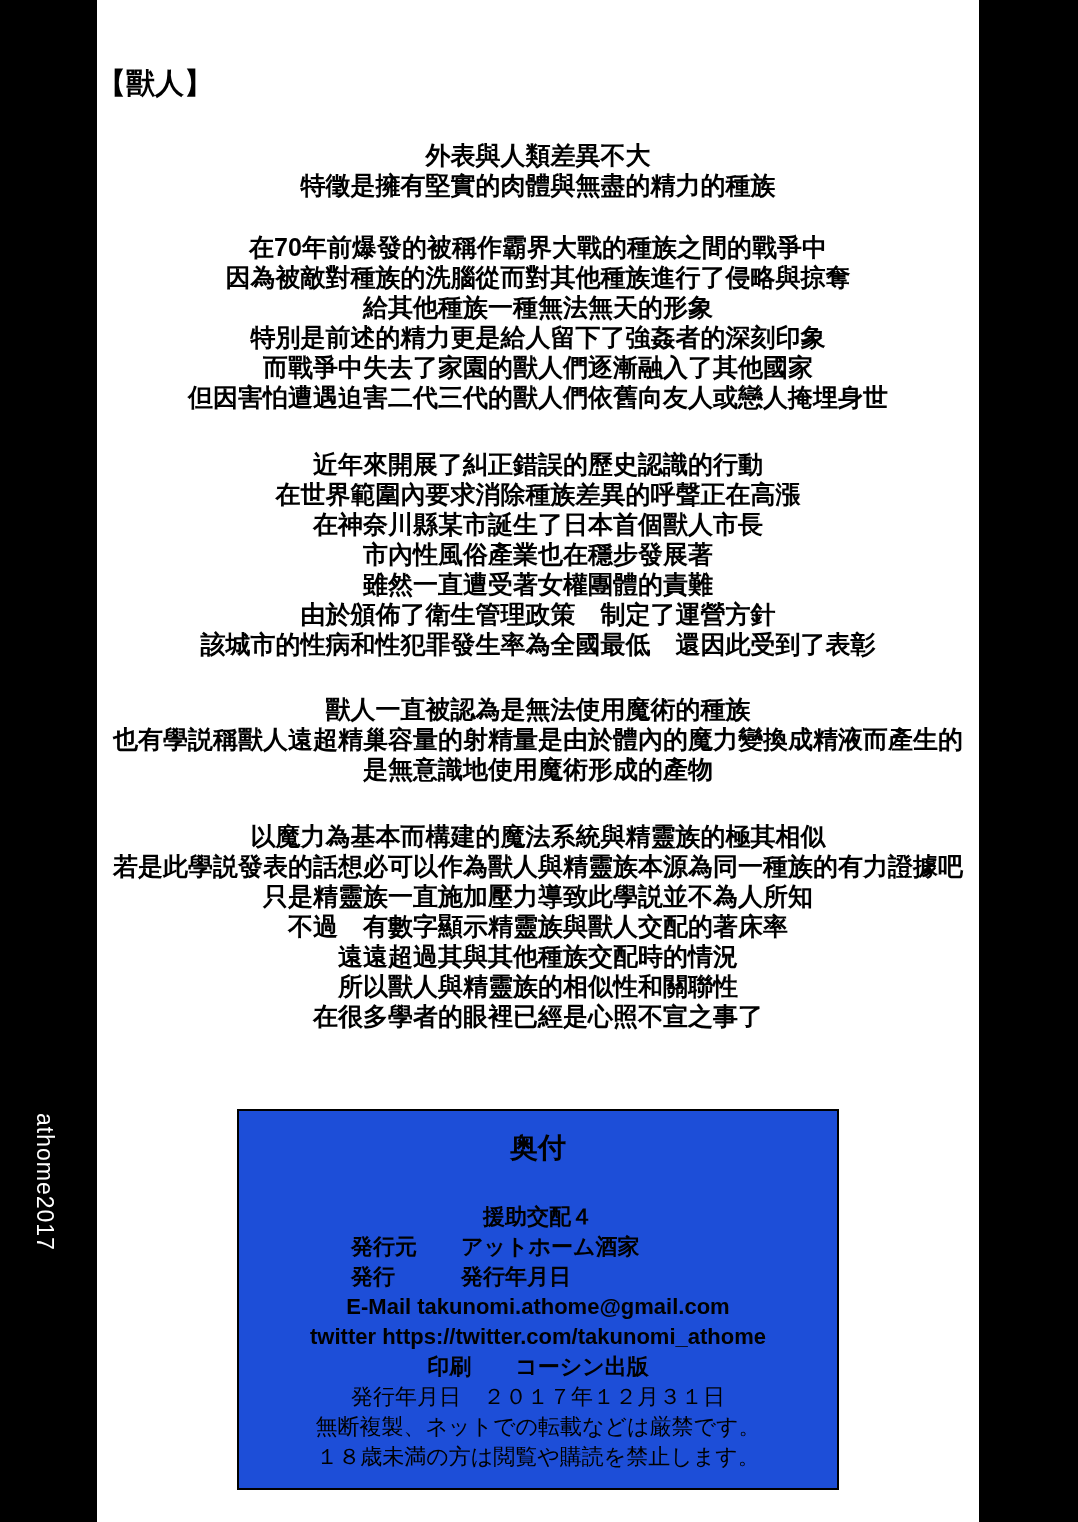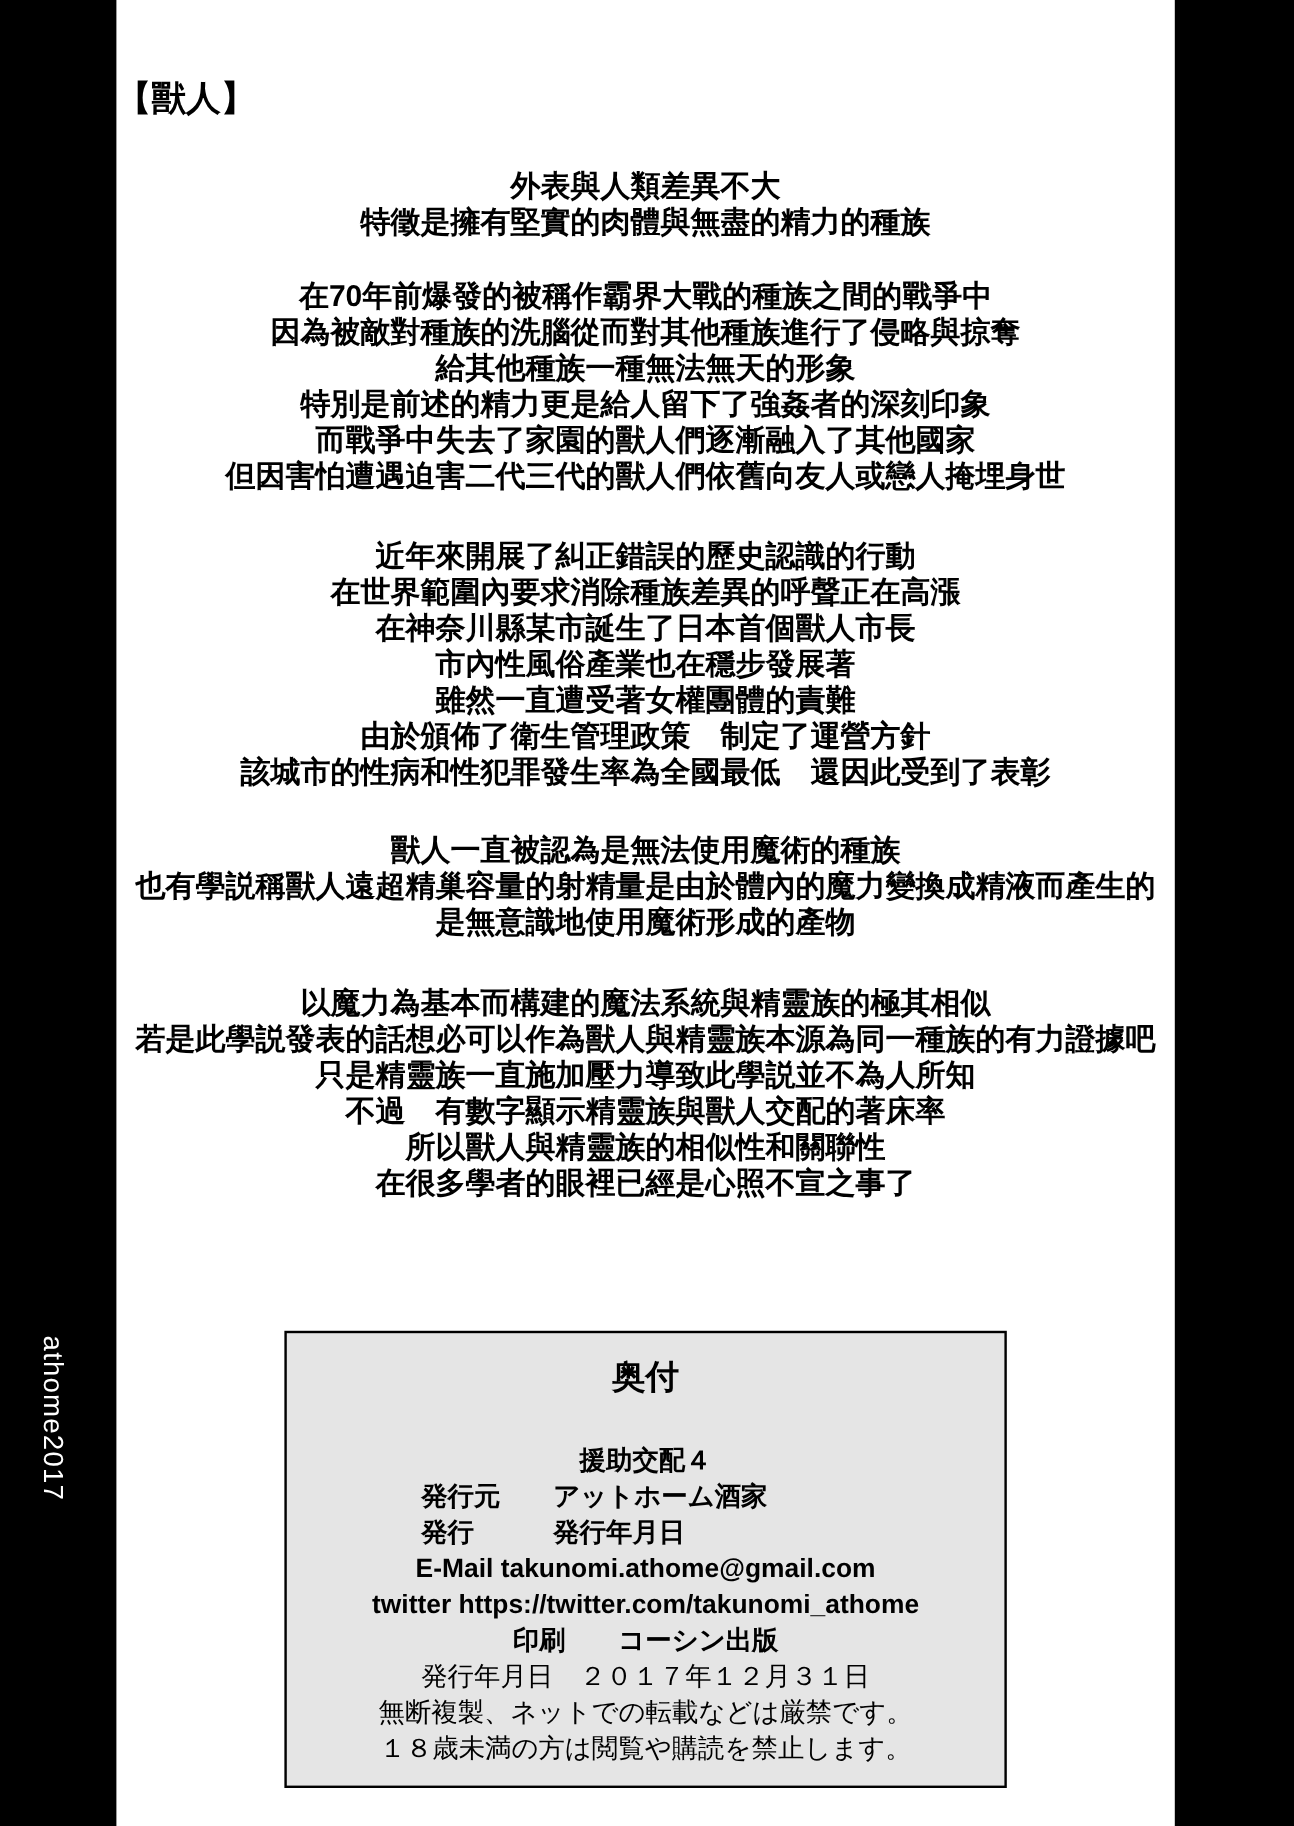--- a/index.html
+++ b/index.html
@@ -58,21 +58,21 @@
   .para.p3 { top: 449px; }
   .para.p4 { top: 694px; }
   .para.p5 { top: 821px; }
 
   .colophon {
     position: absolute;
     left: 237px; top: 1109px;
     width: 602px; height: 381px;
     border: 2px solid #000000;
     box-sizing: border-box;
-    background: #e5e5e5;
+    background: #1d4ed8;
   }
   .colophon-title {
     position: absolute;
     top: 20px; left: 0; right: 0;
     text-align: center;
     font-size: 28px;
     font-weight: bold;
     line-height: 34px;
   }
   .colophon-lines {
@@ -135,20 +135,21 @@
       <div class="line">雖然一直遭受著女權團體的責難</div>
       <div class="line">由於頒佈了衛生管理政策　制定了運營方針</div>
       <div class="line">該城市的性病和性犯罪發生率為全國最低　還因此受到了表彰</div>
     </div>
 
   <div class="para p5">
       <div class="line">以魔力為基本而構建的魔法系統與精靈族的極其相似</div>
       <div class="line">若是此學説發表的話想必可以作為獸人與精靈族本源為同一種族的有力證據吧</div>
       <div class="line">只是精靈族一直施加壓力導致此學説並不為人所知</div>
       <div class="line">不過　有數字顯示精靈族與獸人交配的著床率</div>
+      <div class="line">遠遠超過其與其他種族交配時的情況</div>
       <div class="line">所以獸人與精靈族的相似性和關聯性</div>
       <div class="line">在很多學者的眼裡已經是心照不宣之事了</div>
     </div>
 </div>
 
 <div class="colophon">
   <div class="colophon-title">奥付</div>
   <div class="colophon-lines">
       <div class="line">援助交配４</div>
       <div class="line left">発行元　　アットホーム酒家</div>

